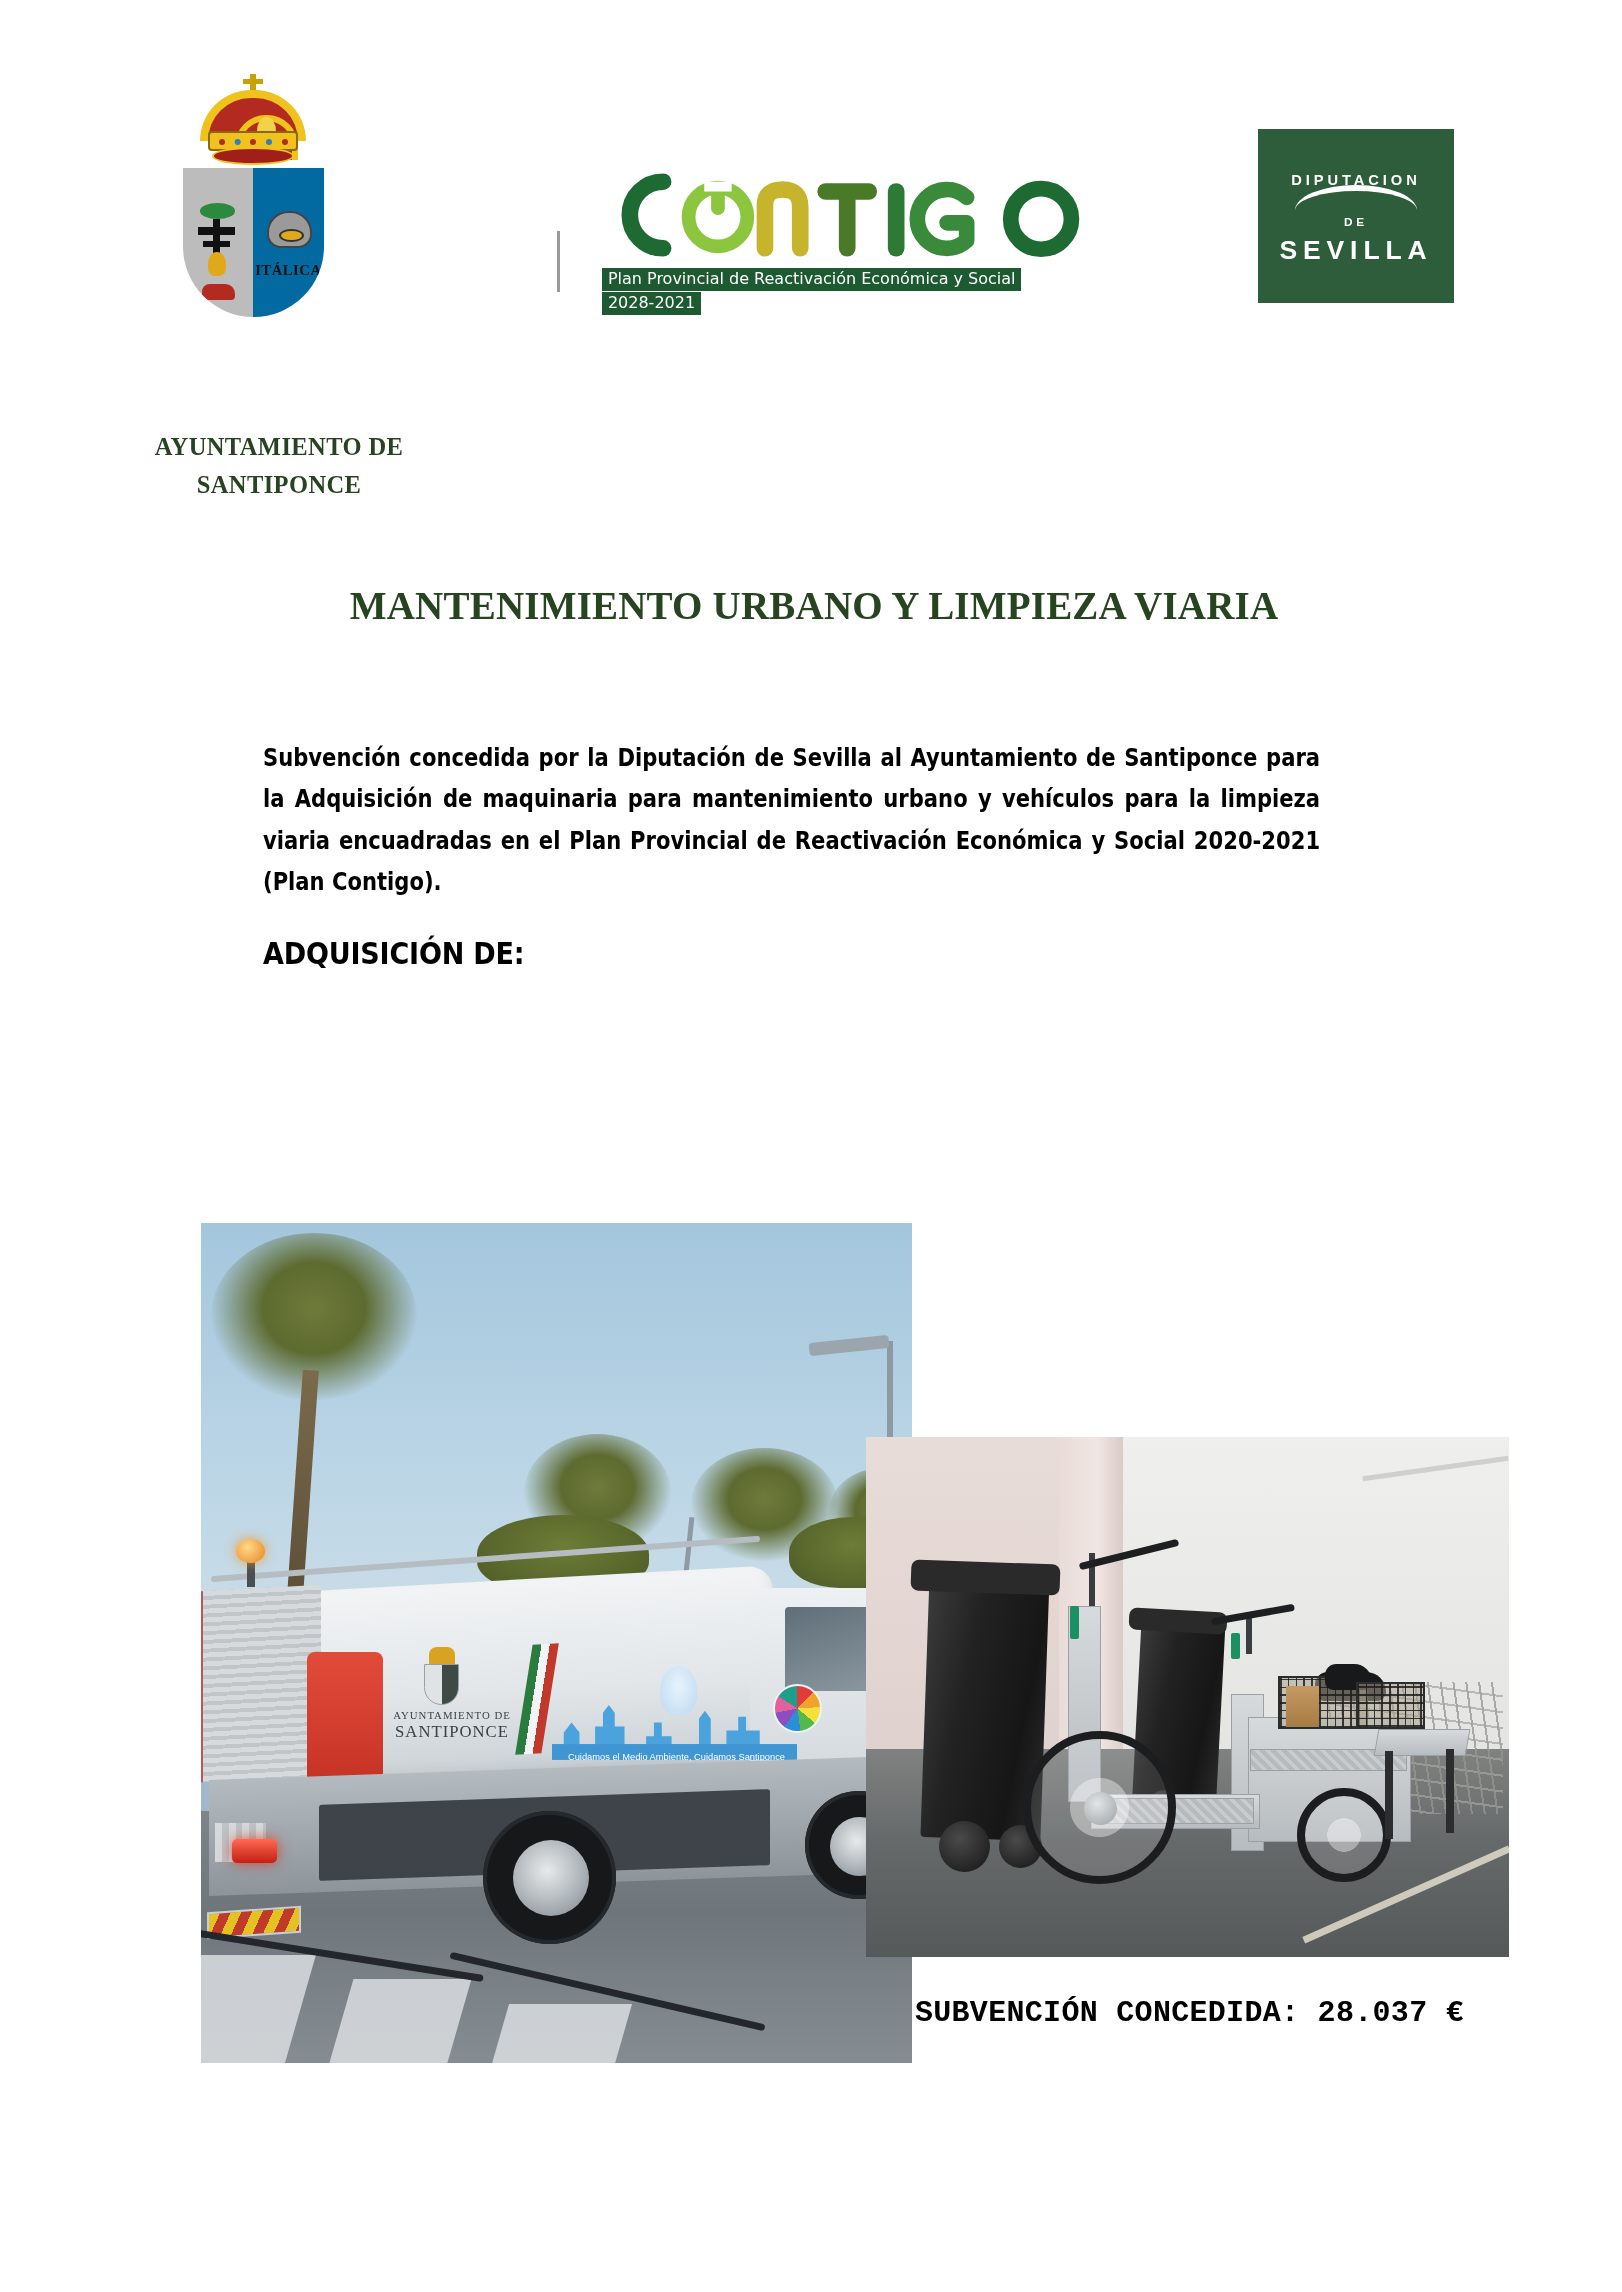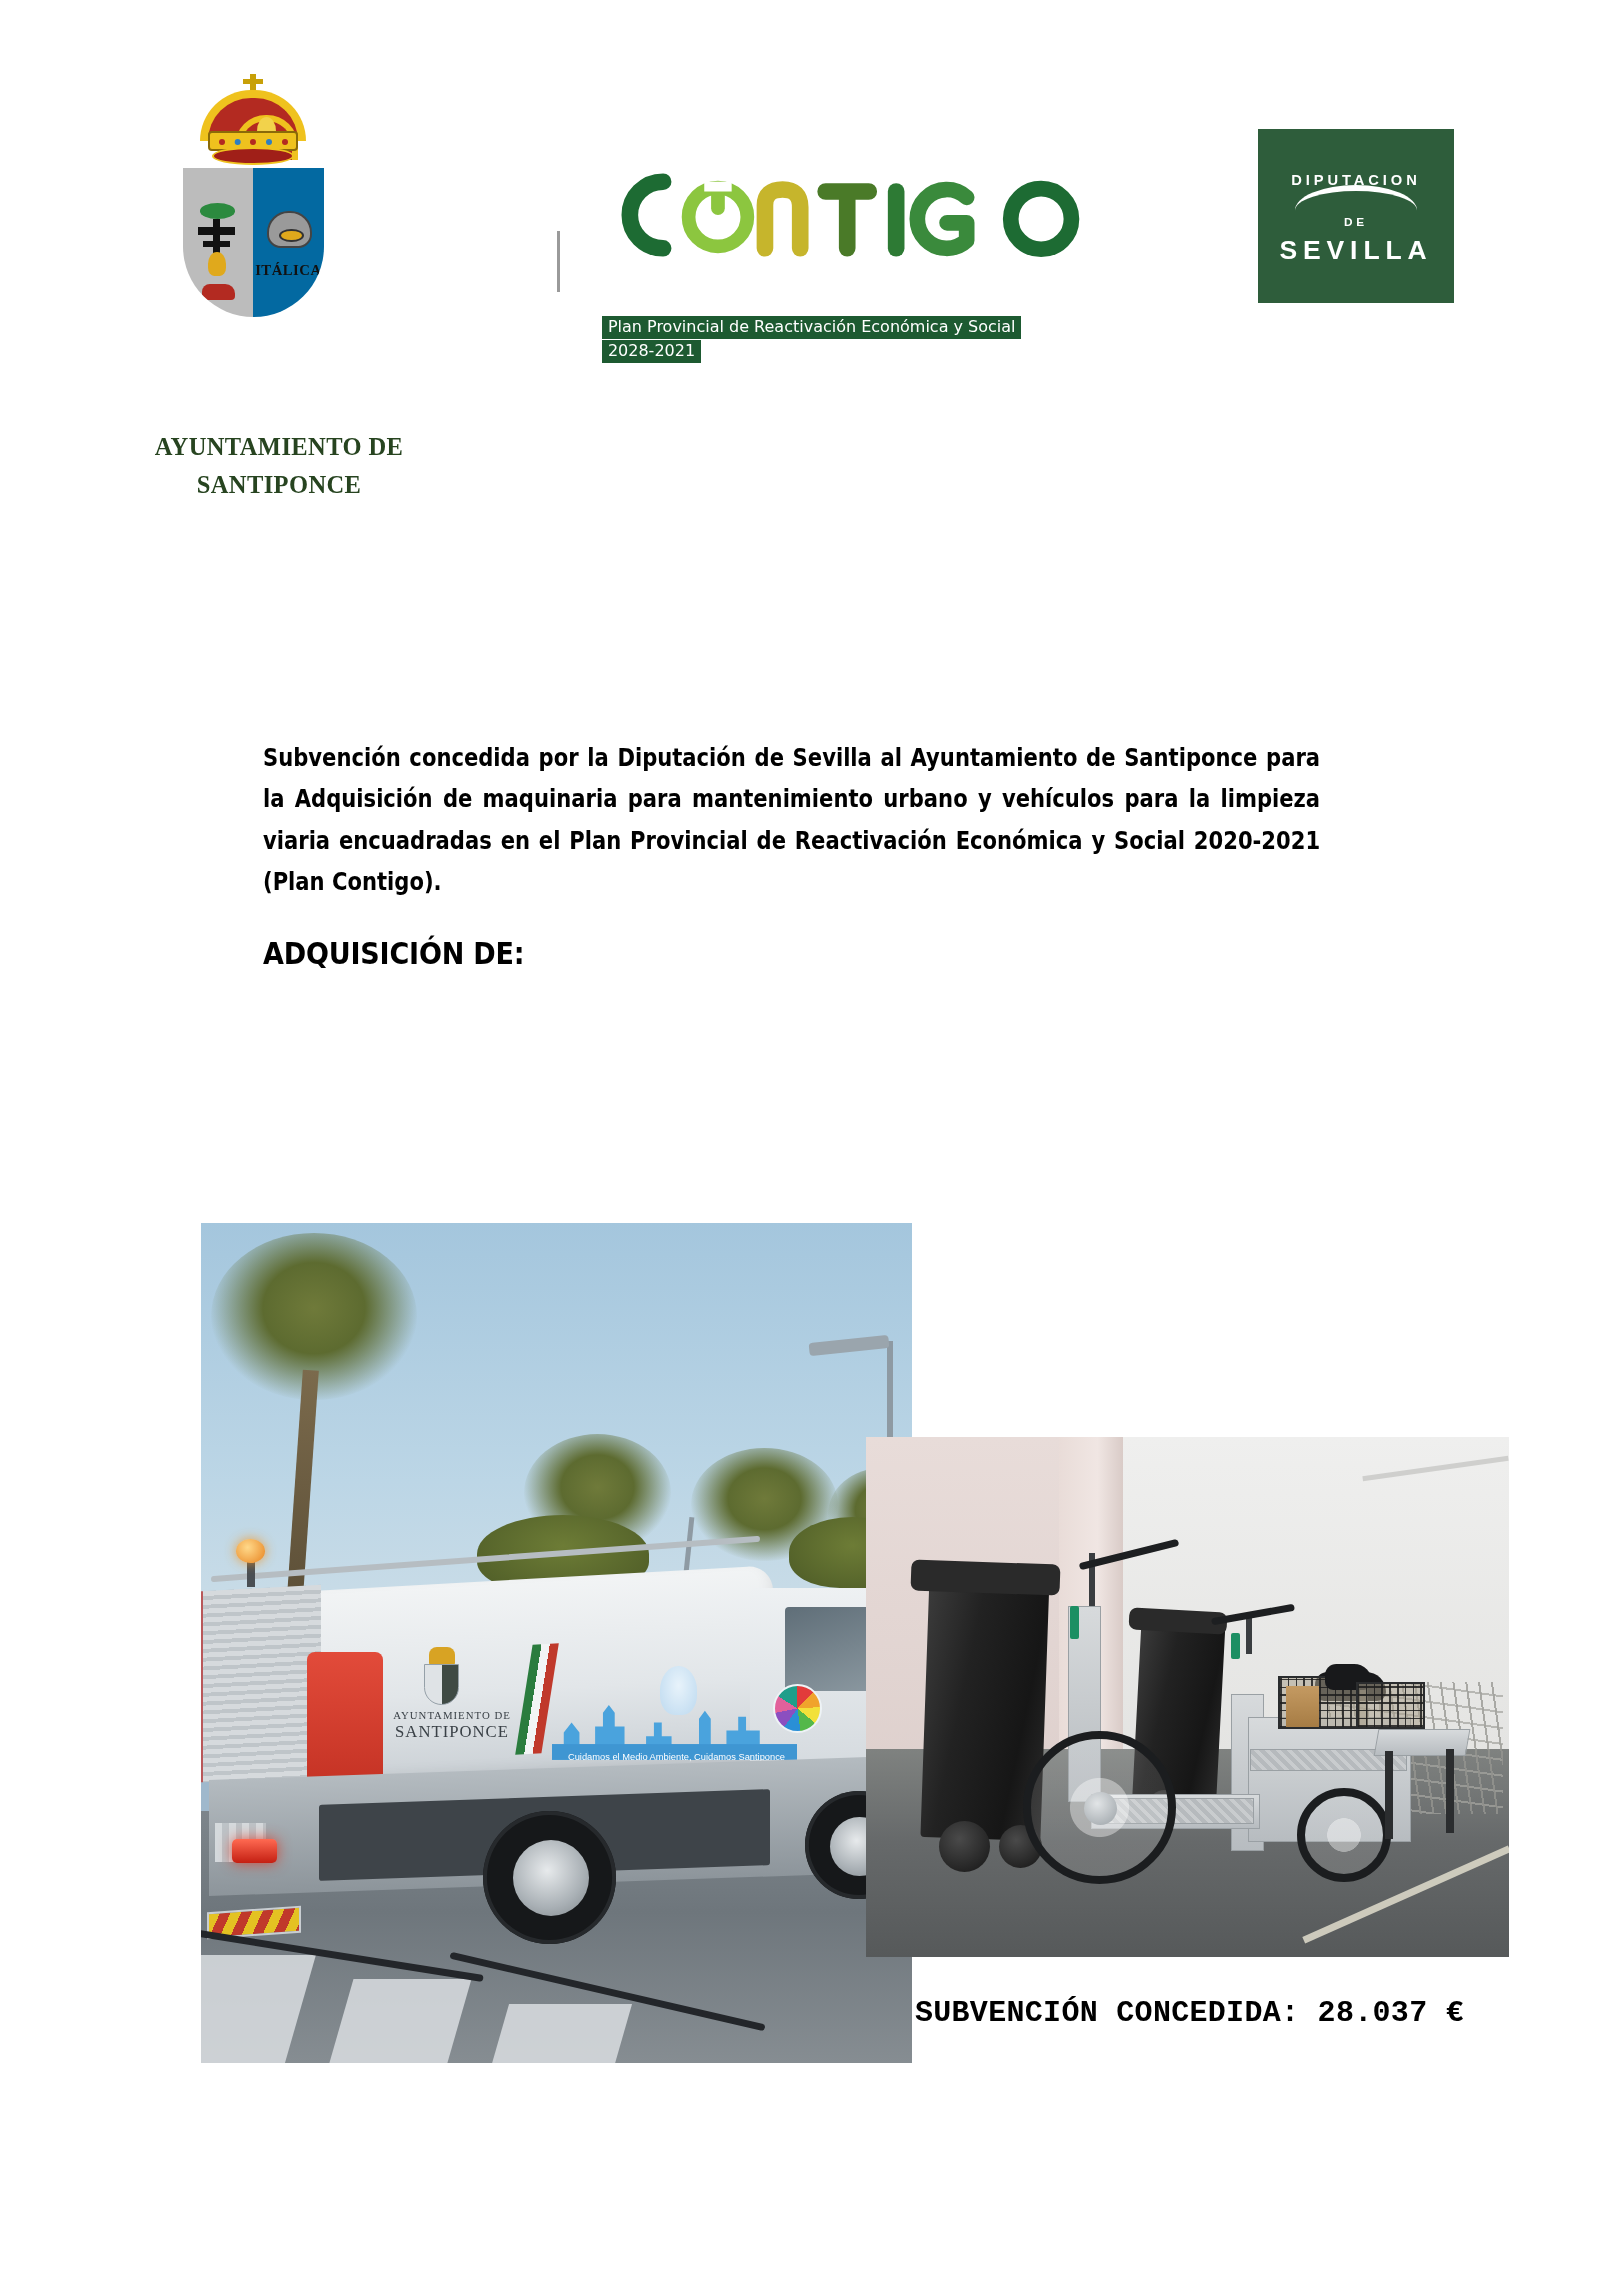--- a/index.html
+++ b/index.html
@@ -274,21 +274,20 @@
     margin-left: 0px;
   }
   .pc-sub-line {
     display: inline-block;
     background: #1d5a31;
     color: #fff;
     font-family: "DejaVu Sans", sans-serif;
     font-size: 16px;
     padding: 2px 5.9px 2.9px 5.9px;
     line-height: 1.12;
-    margin-top: 48px;
   }
   .pc-sub-line2 {
     margin-top: 1px;
   }
 
   
   .dip-sevilla {
     position: absolute;
     left: 1258px; top: 129px;
     width: 196px; height: 174px;
@@ -855,20 +854,21 @@
       <div class="ds-sevilla">SEVILLA</div>
     </div>
   </div>
 
   <div class="ayto-label">
     <div>AYUNTAMIENTO DE</div>
     <div>SANTIPONCE</div>
   </div>
 
   <div class="main-title">
+    <div>MANTENIMIENTO URBANO Y LIMPIEZA VIARIA</div>
   </div>
 
   <div class="body-text">Subvención concedida por la Diputación de Sevilla al Ayuntamiento de Santiponce para la Adquisición de  maquinaria  para mantenimiento urbano y vehículos para la limpieza viaria encuadradas en el Plan Provincial de Reactivación Económica y Social 2020-2021 (Plan Contigo).</div>
 
   <div class="acq-heading">ADQUISICIÓN DE:</div>
 
 
   <div class="photo-truck">
     <div class="pt-sky"></div>
 

